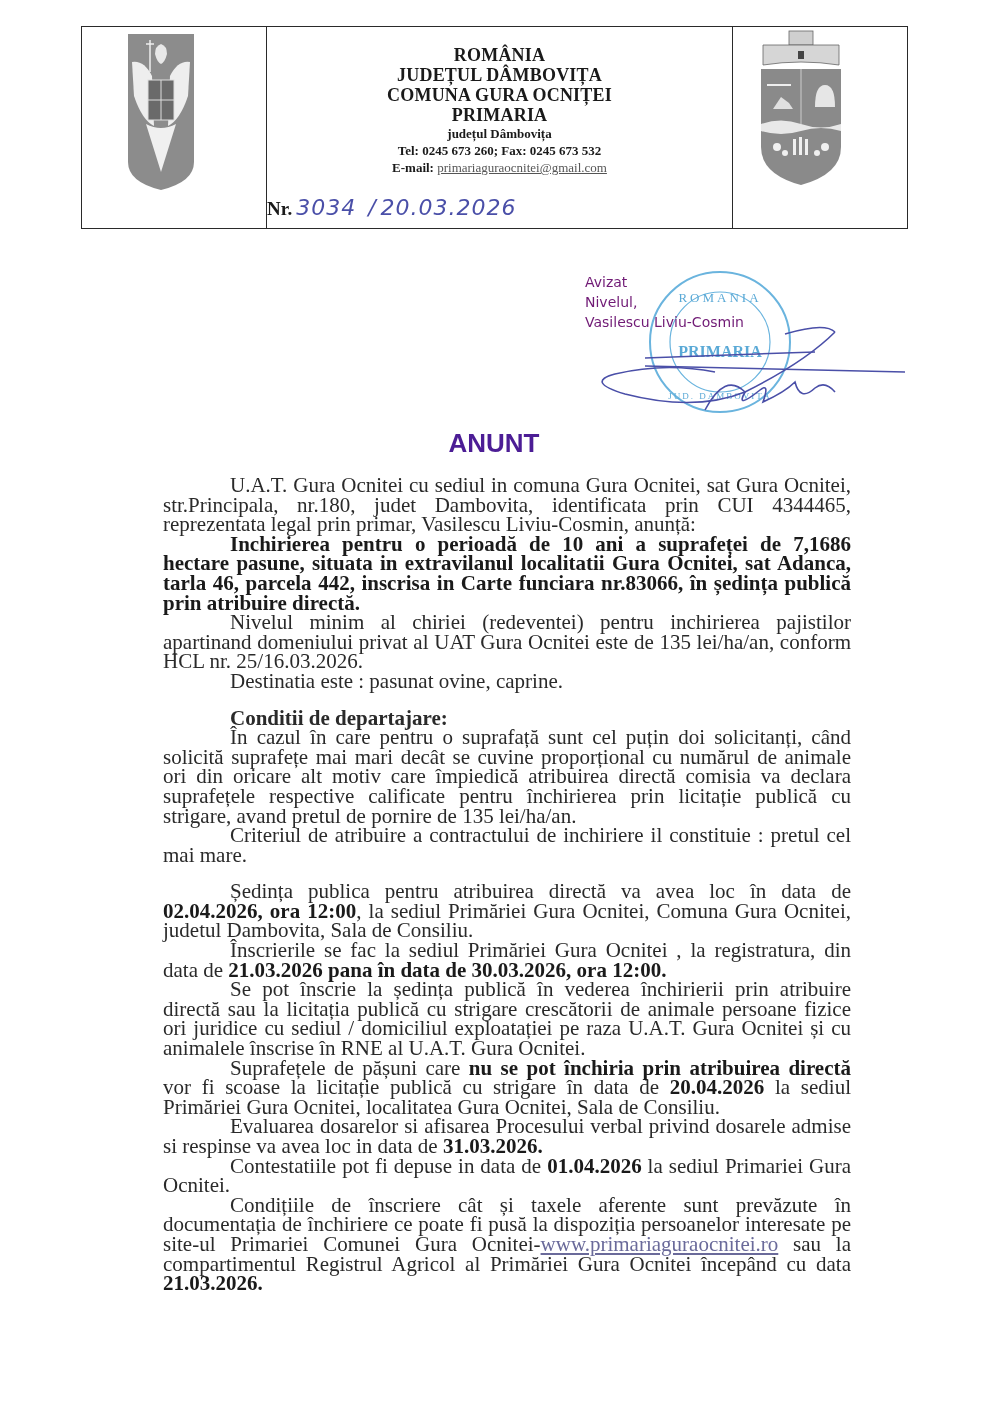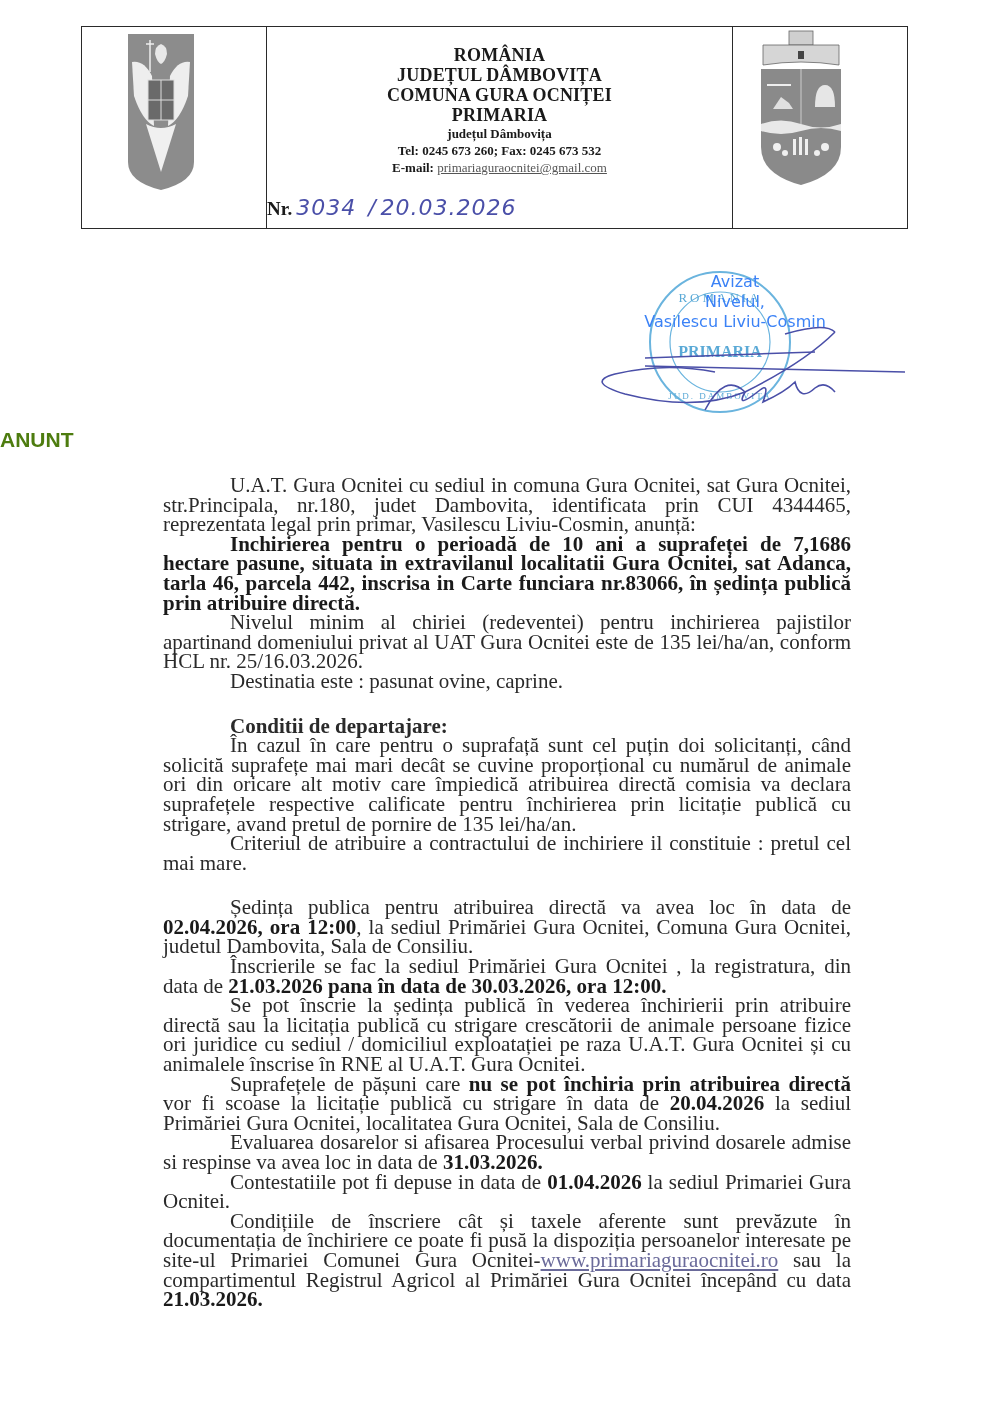--- a/index.html
+++ b/index.html
@@ -21,32 +21,32 @@
   .h-small { font-weight: bold; font-size: 13px; line-height: 17px; }
   .h-email-link { text-decoration: underline; color: #555; font-weight: normal; }
 
   .nr-line { position: absolute; left: 0; right: 0; top: 168px; text-align: left; }
   .nr-label { font-weight: bold; font-size: 19px; vertical-align: bottom; }
   .handwritten { font-family: "DejaVu Sans", sans-serif; font-style: italic; color: #4a4fa8;
                  font-size: 22px; font-weight: 300; letter-spacing: 1px; }
 
   .approval { position: absolute; left: 585px; top: 262px; width: 330px; height: 165px; }
   .stamp { position: absolute; left: 60px; top: 5px; width: 150px; height: 150px; }
-  .approval-text { position: absolute; left: 0; top: 10px; width: 300px; text-align: center;
-                   font-family: "DejaVu Sans", sans-serif; font-size: 16px; line-height: 20px; color: #3b82f6; }
+  .approval-text { position: absolute; left: 0; top: 10px; width: 300px; 
+                   font-family: "DejaVu Sans", sans-serif; font-size: 14px; line-height: 20px; color: #701a75; }
   .signature { position: absolute; left: 0; top: 60px; width: 330px; height: 105px; }
 
-  .title { position: absolute; left: 0; right: 0; top: 428px; 
-           font-family: "Liberation Sans", sans-serif; font-weight: bold; font-size: 21px; color: #4d7c0f; }
+  .title { position: absolute; left: 0; right: 0; top: 428px; text-align: center;
+           font-family: "Liberation Sans", sans-serif; font-weight: bold; font-size: 26px; color: #4c1d95; }
 
   .body { position: absolute; left: 163px; width: 688px; top: 476px;
           font-size: 21px; line-height: 19.6px; text-align: justify; color: #2a2a2a; }
   .body p { margin: 0; text-indent: 67px; }
   .body .bold { font-weight: bold; color: #1a1a1a; }
-  .body p.gap { margin-top: 25px; }
+  .body p.gap { margin-top: 17px; }
   .body .sub-heading { font-weight: bold; text-indent: 67px; }
   .body .link { color: #6a6a9a; text-decoration: underline; }
 </style>
 </head>
 <body>
 
 <div class="header-box">
   <div class="hcol-left">
     <svg class="crest crest-left" viewBox="0 0 70 160">
       <path d="M2 2 H68 V130 Q68 150 35 158 Q2 150 2 130 Z" fill="#8c8c8c"></path>

